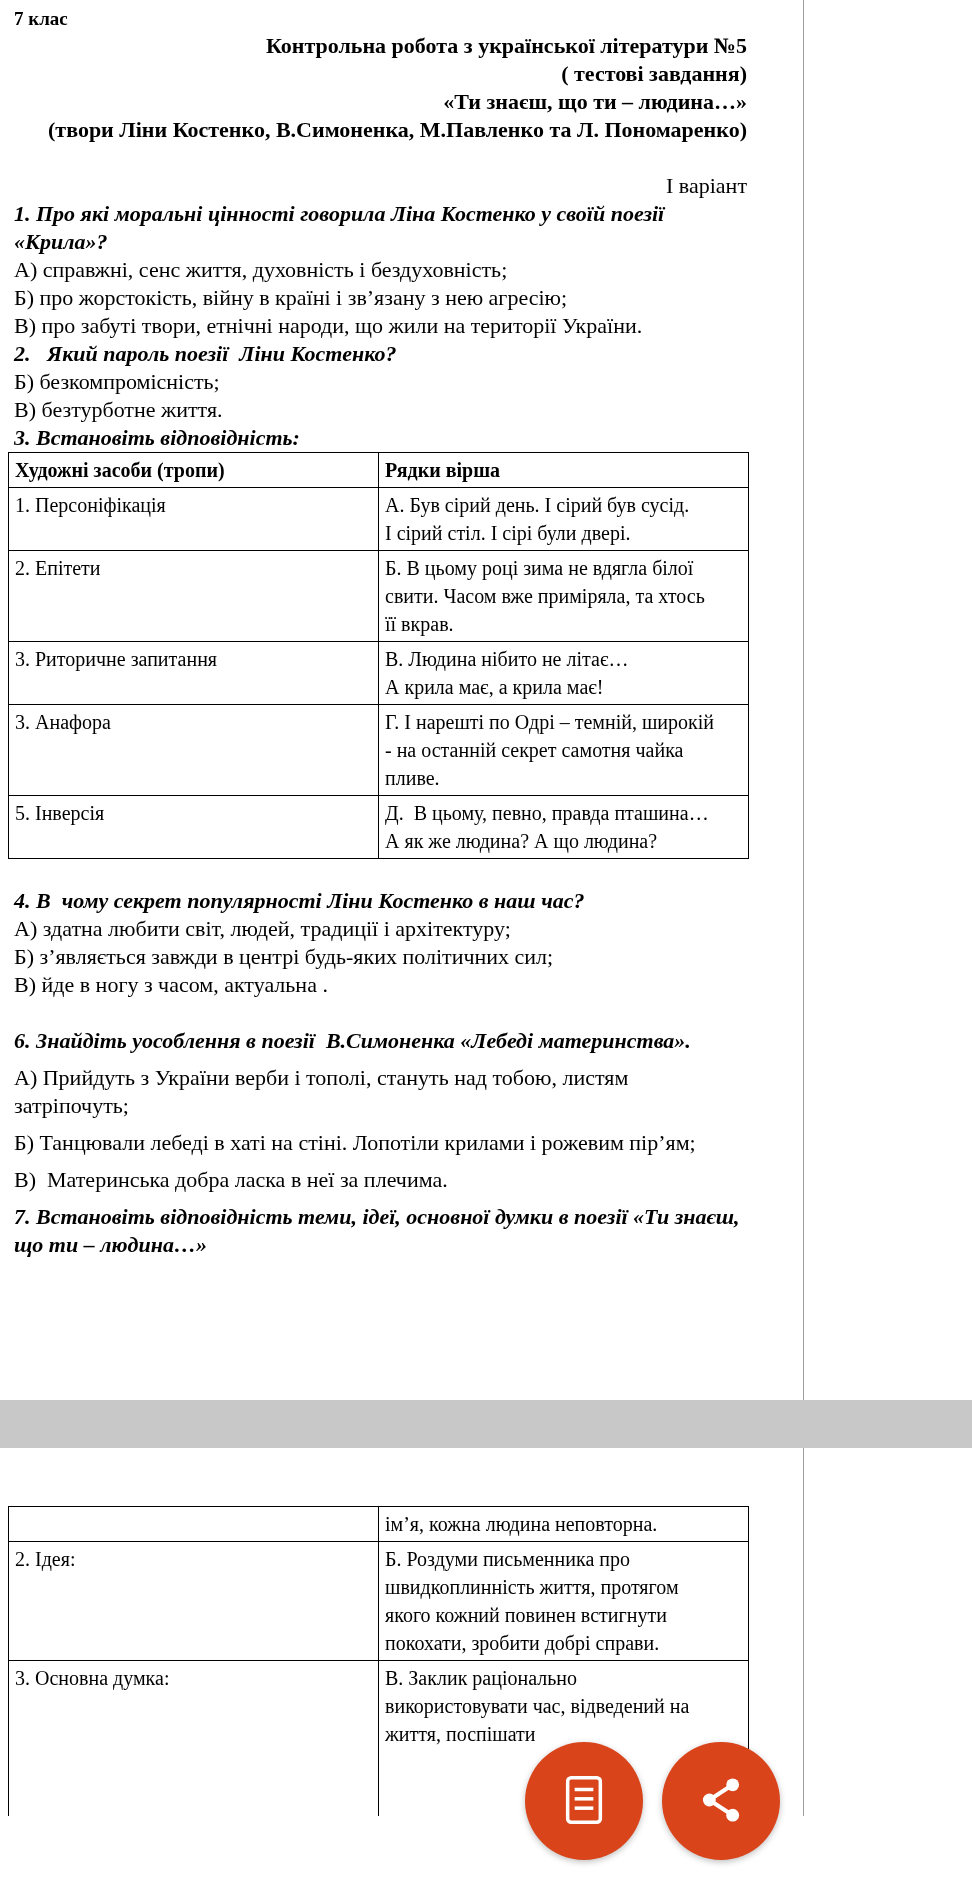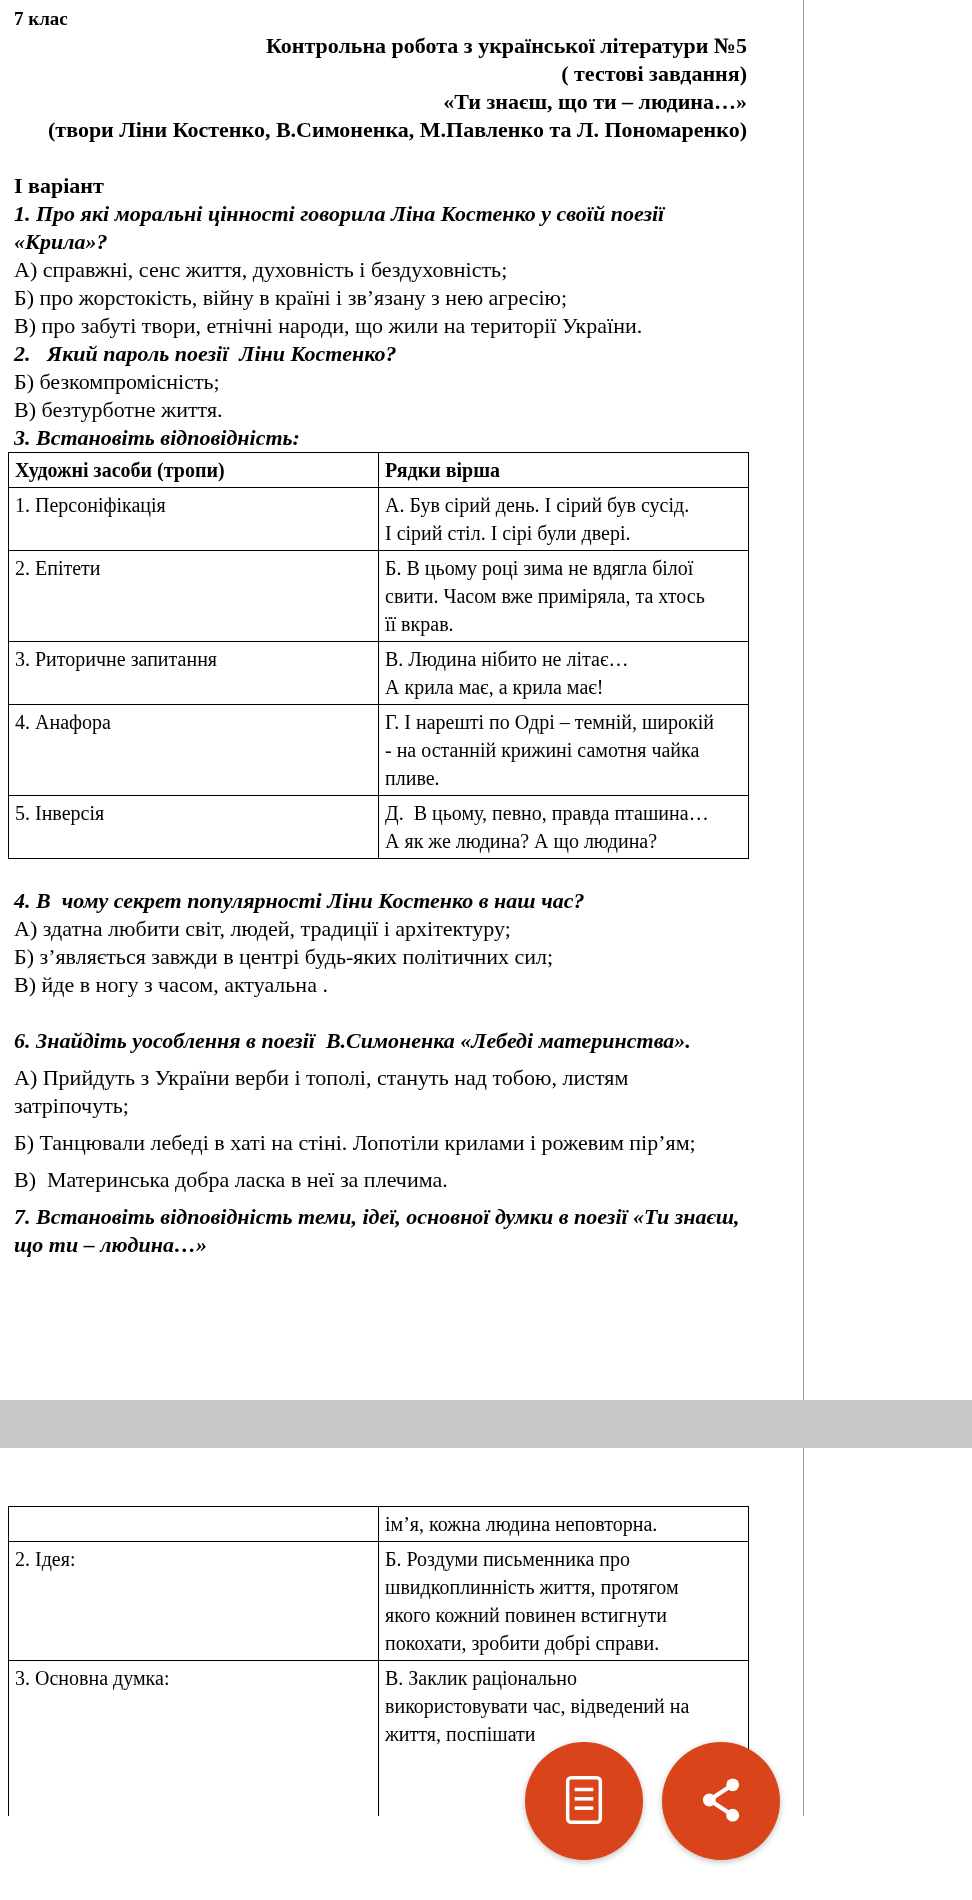--- a/index.html
+++ b/index.html
@@ -19,21 +19,21 @@
     background:#fff;
     border-right:1px solid #9e9e9e;
   }
   .page1 { height:1400px; padding:6px 56px 0 14px; overflow:hidden; }
   .page-gap { width:972px; height:48px; background:#c8c8c8; }
   .page2 { height:368px; padding:58px 29px 0 14px; overflow:hidden; }
 
   .t { font-size:22px; line-height:28px; white-space:pre-line; }
   .b { font-weight:bold;text-align:right; }
   .grade { font-size:19px; line-height:26px; font-weight:bold; }
-  .variant { text-align:left; font-weight:bold; margin-top:28px; }
+  .variant { text-align:right; font-weight:normal; margin-top:28px; }
   .q { font-weight:bold; font-style:italic; }
   .mt { margin-top:28px; }
   .sp { margin-top:9px; }
 
   table.tbl {
     border-collapse:collapse;
     table-layout:fixed;
     width:740px;
     margin-left:-6px;
   }
@@ -117,23 +117,23 @@
           <td>Б. В цьому році зима не вдягла білої
 свити. Часом вже приміряла, та хтось
 її вкрав.</td>
         </tr>
         <tr>
           <td>3. Риторичне запитання</td>
           <td>В. Людина нібито не літає…
 А крила має, а крила має!</td>
         </tr>
         <tr>
-          <td>4. Анафора</td>
+          <td>3. Анафора</td>
           <td>Г. І нарешті по Одрі – темній, широкій
-- на останній крижині самотня чайка
+- на останній секрет самотня чайка
 пливе.</td>
         </tr>
         <tr>
           <td>5. Інверсія</td>
           <td>Д.&nbsp; В цьому, певно, правда пташина…
 А як же людина? А що людина?</td>
         </tr>
       </tbody>
     </table>
 

